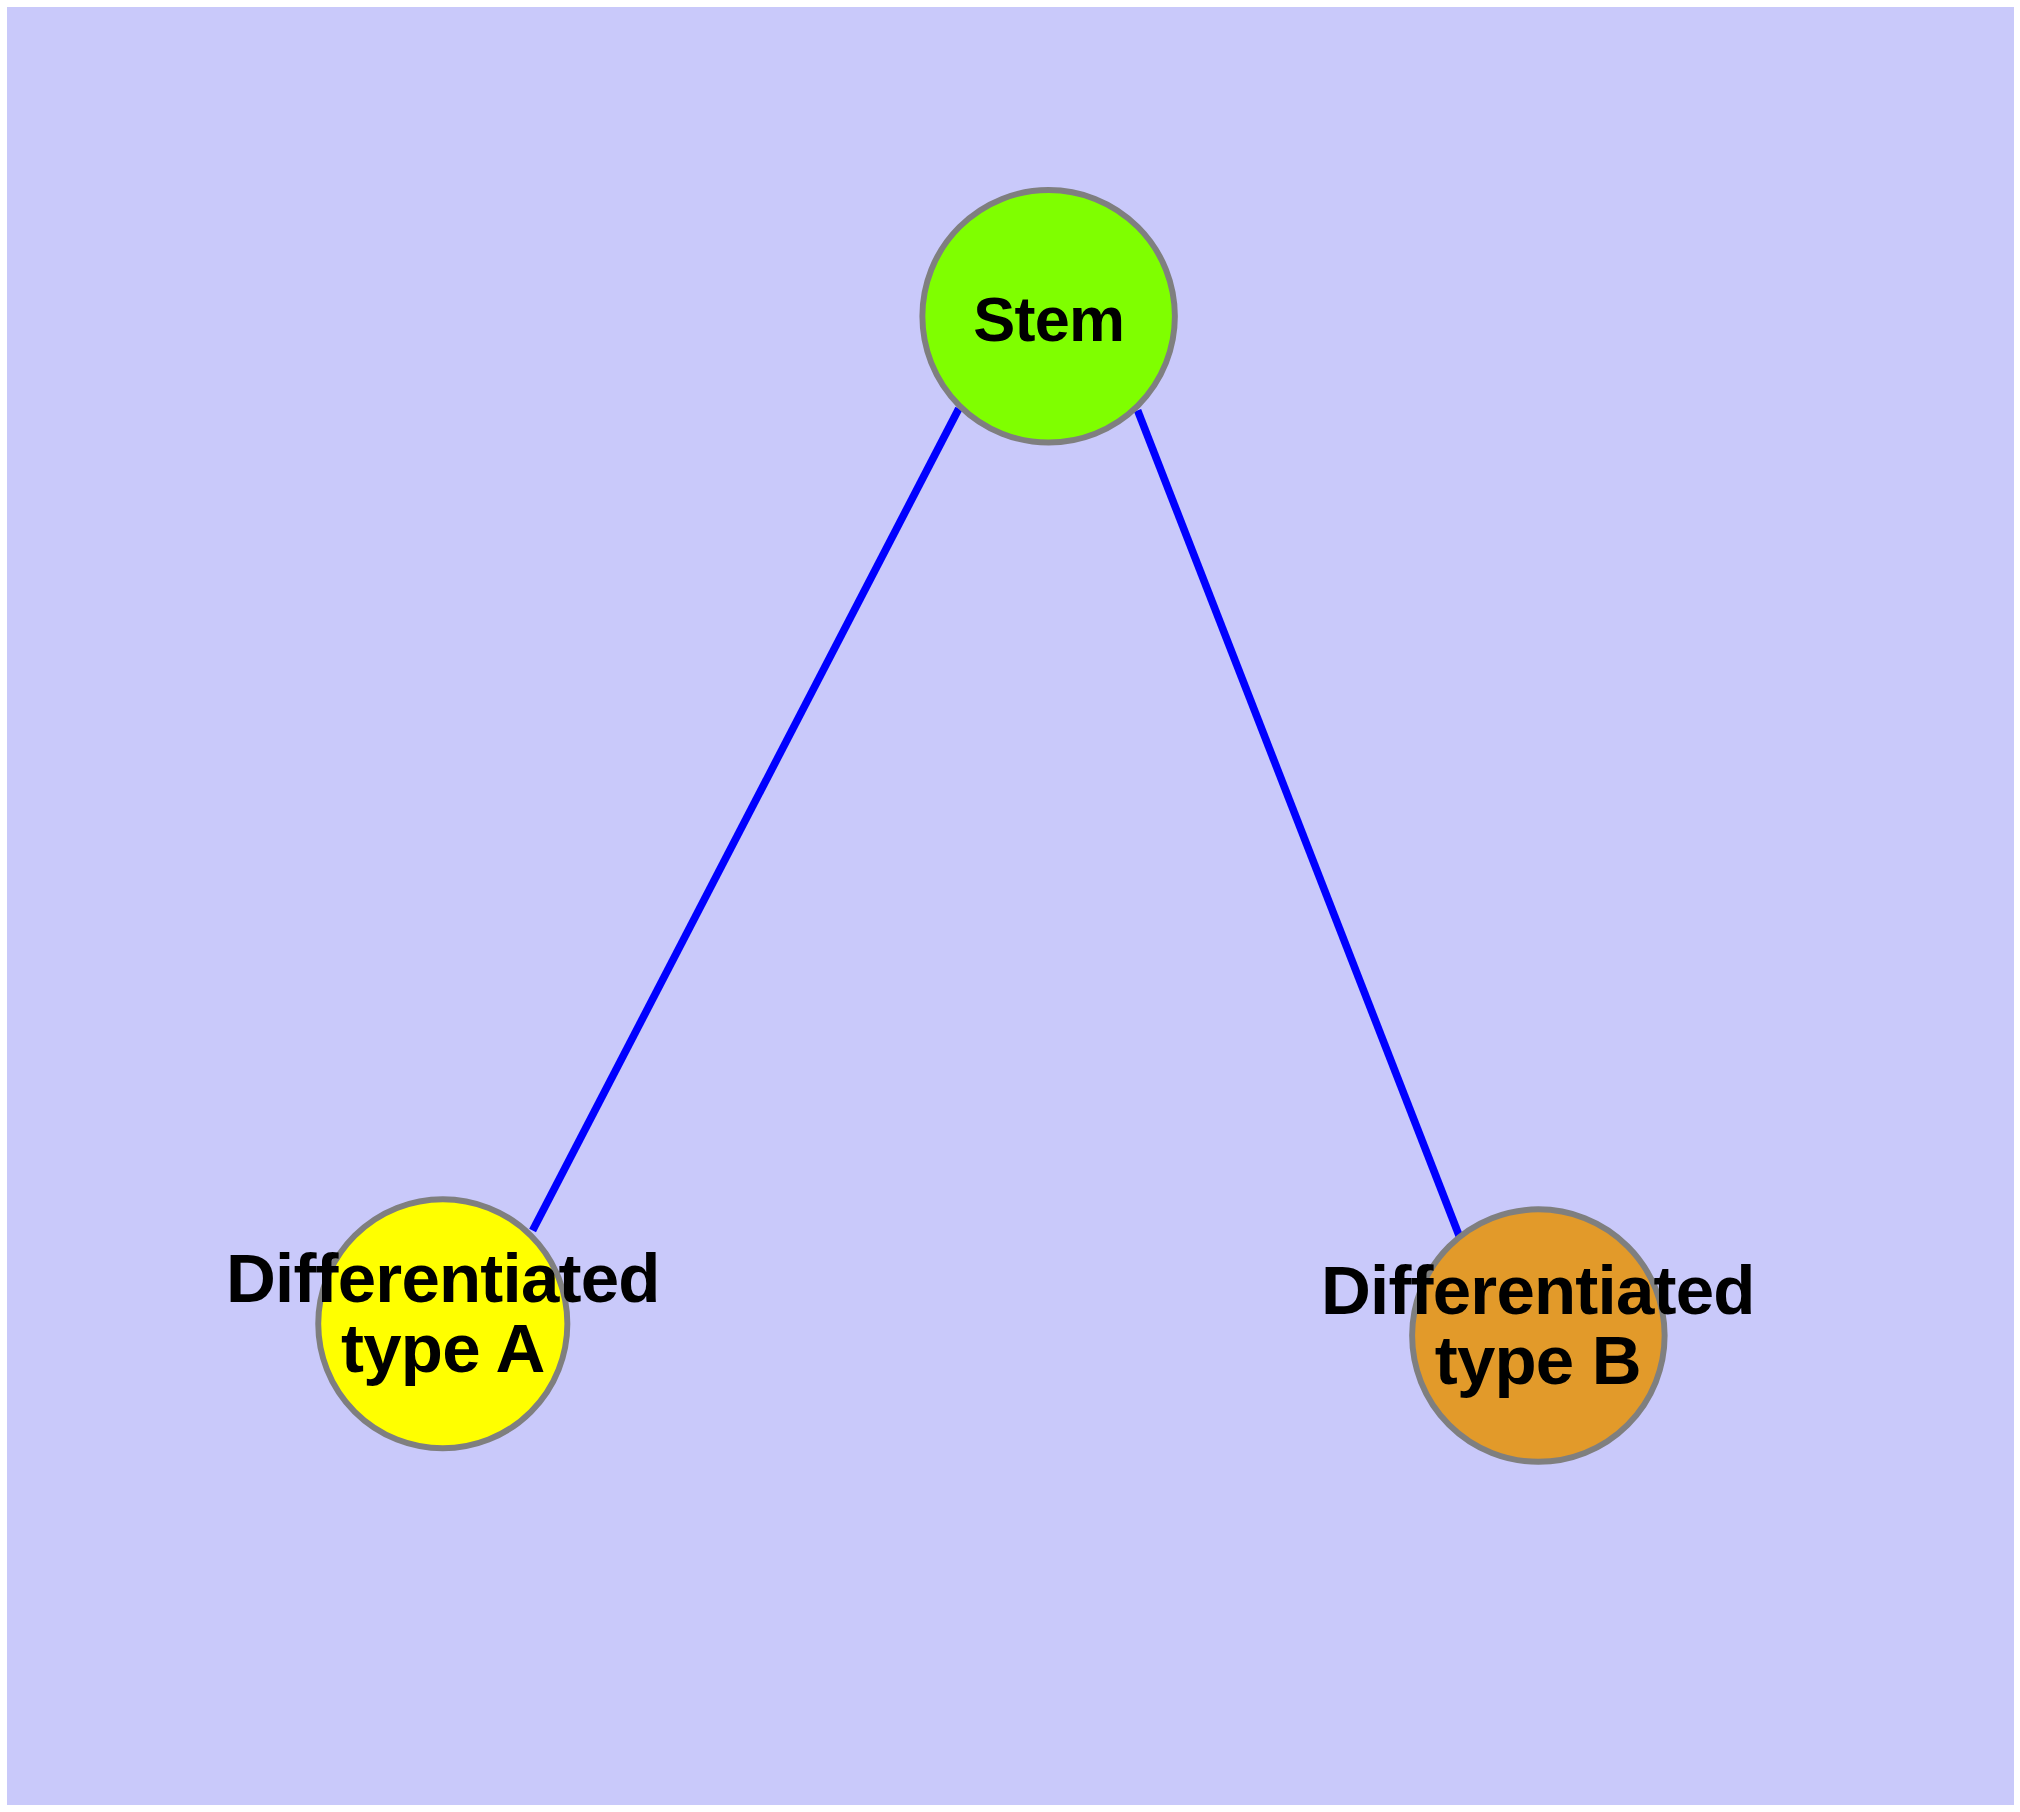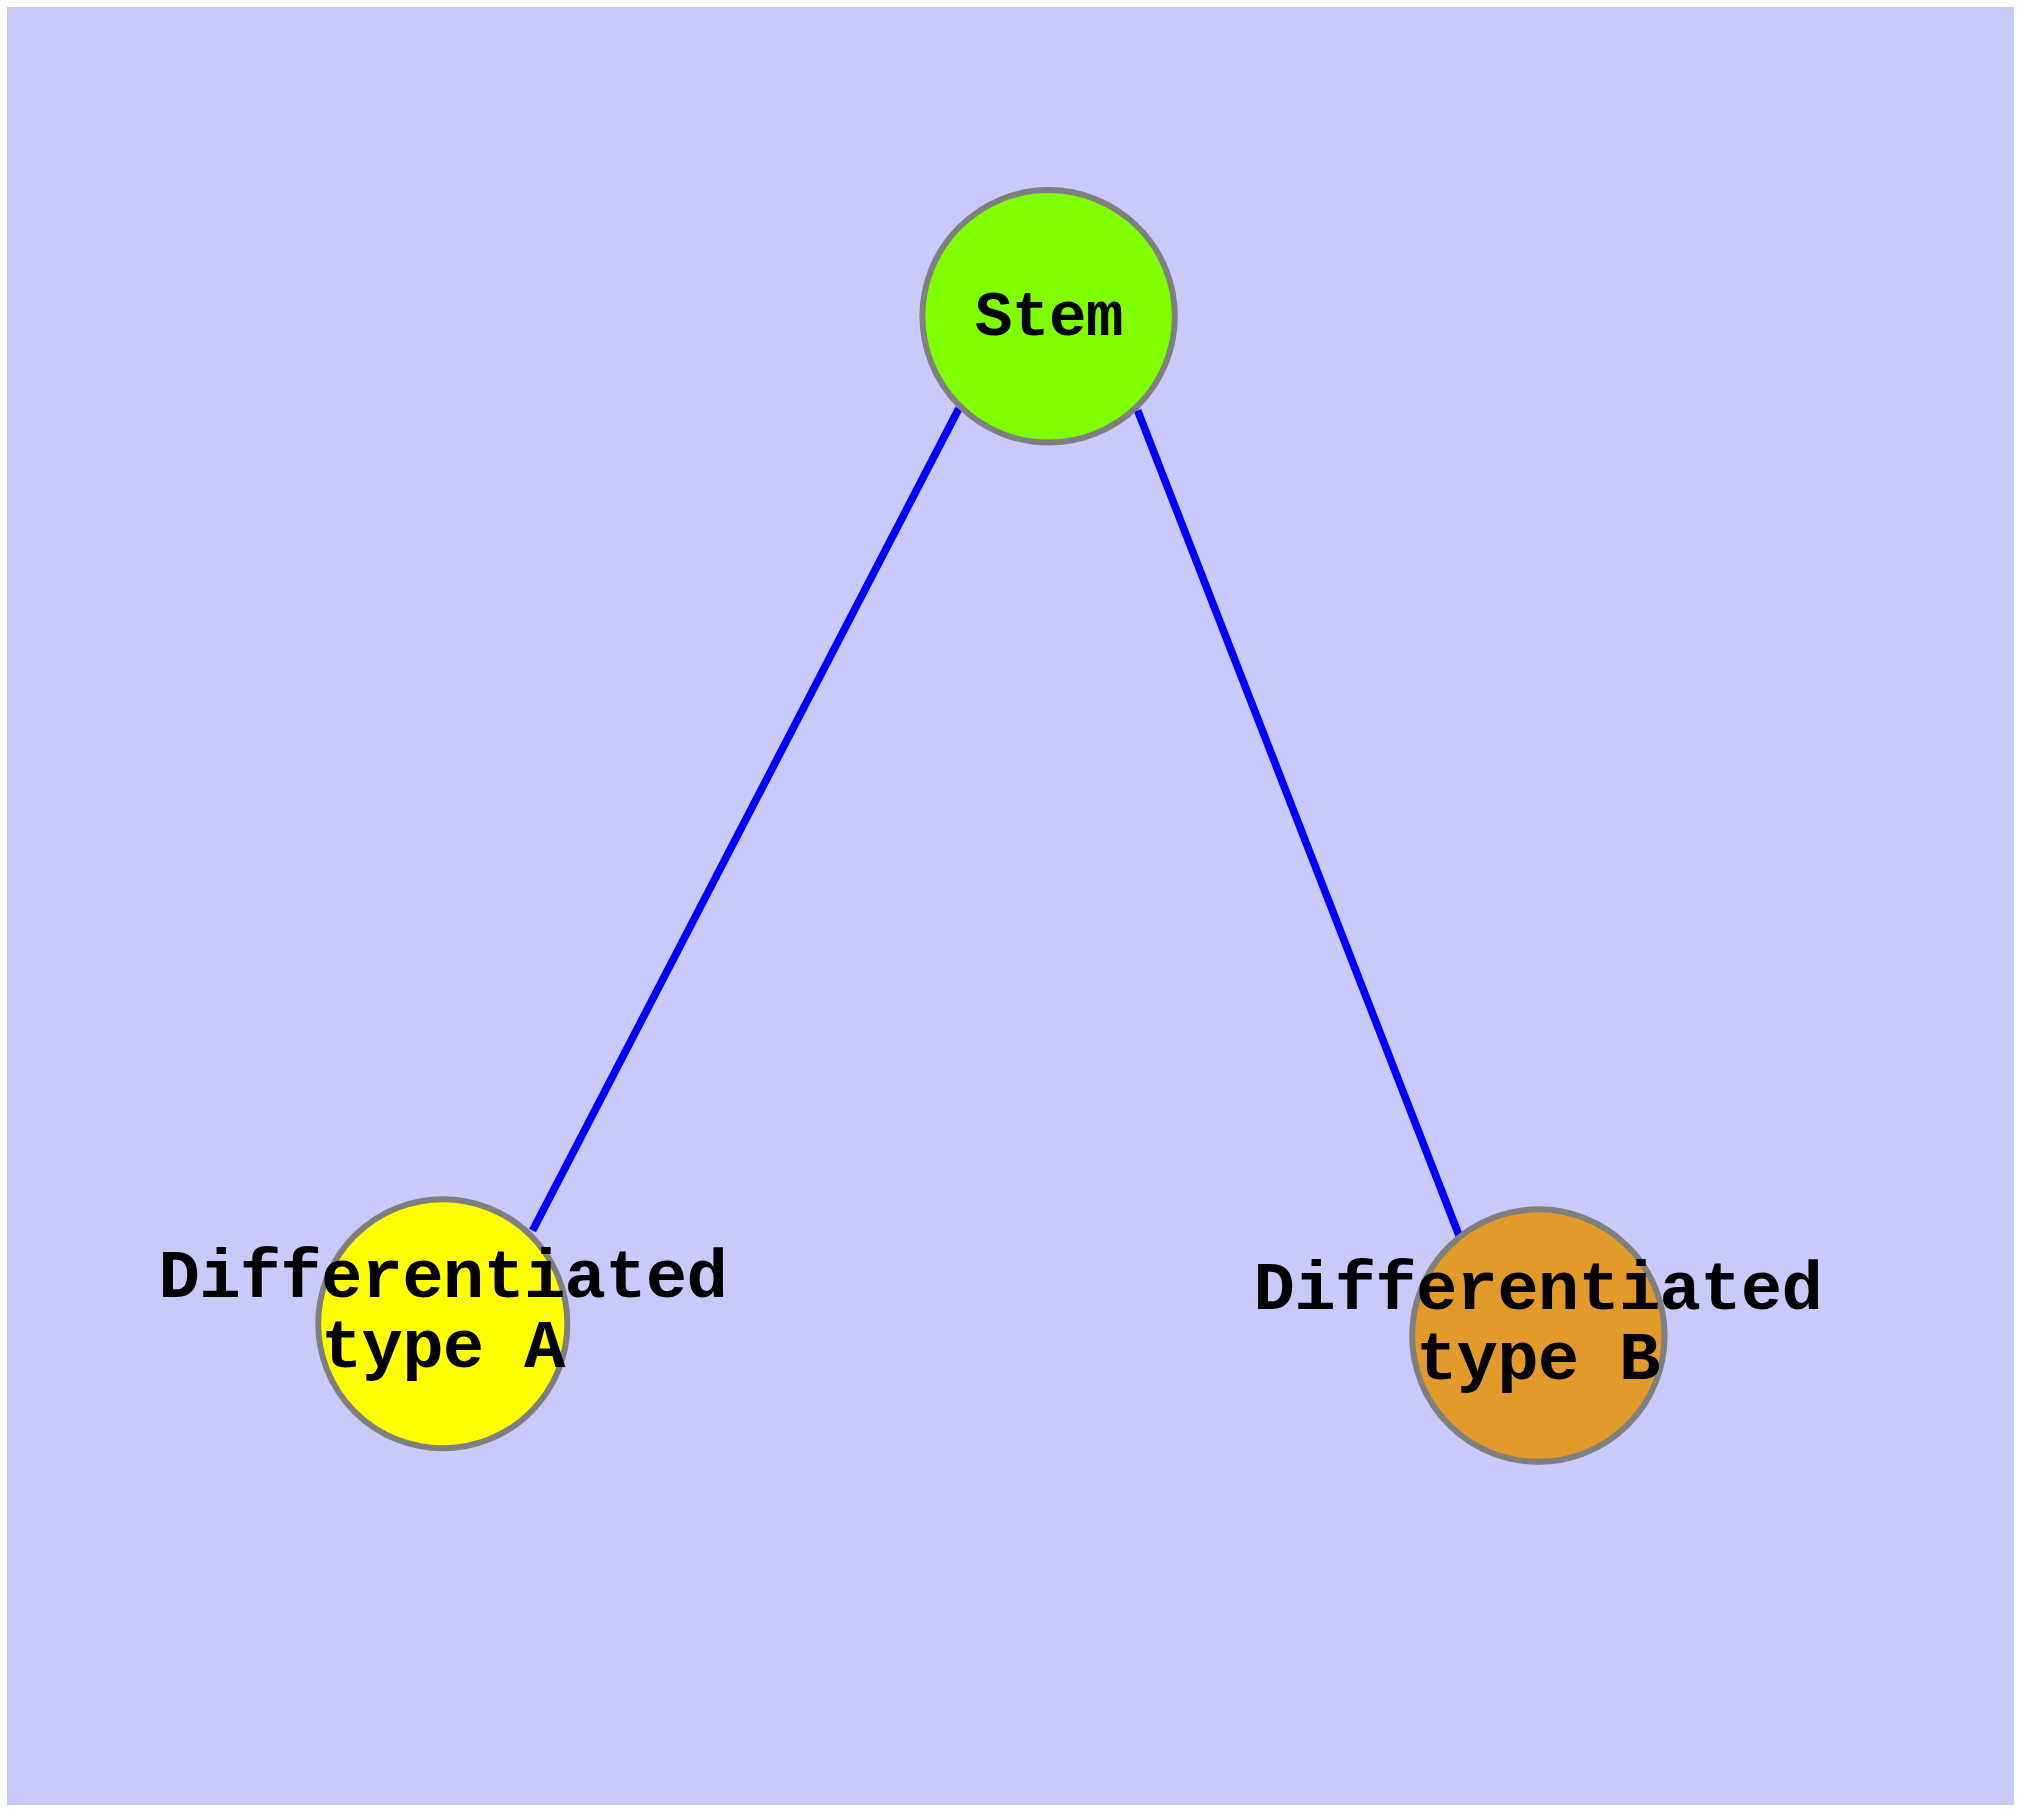--- a/index.html
+++ b/index.html
@@ -15,21 +15,20 @@
     overflow: hidden;
     font-family: "Liberation Sans", sans-serif;
   }
   #plot-area {
     position: absolute;
     left: 6.8px;
     top: 6.8px;
     width: 2007px;
     height: 1798px;
     background: #c9c9fa;
-    font-family: Liberation Mono, monospace;
   }
   #graph-svg {
     position: absolute;
     left: 0;
     top: 0;
     width: 2007px;
     height: 1798px;
     display: block;
   }
   .node-label {

